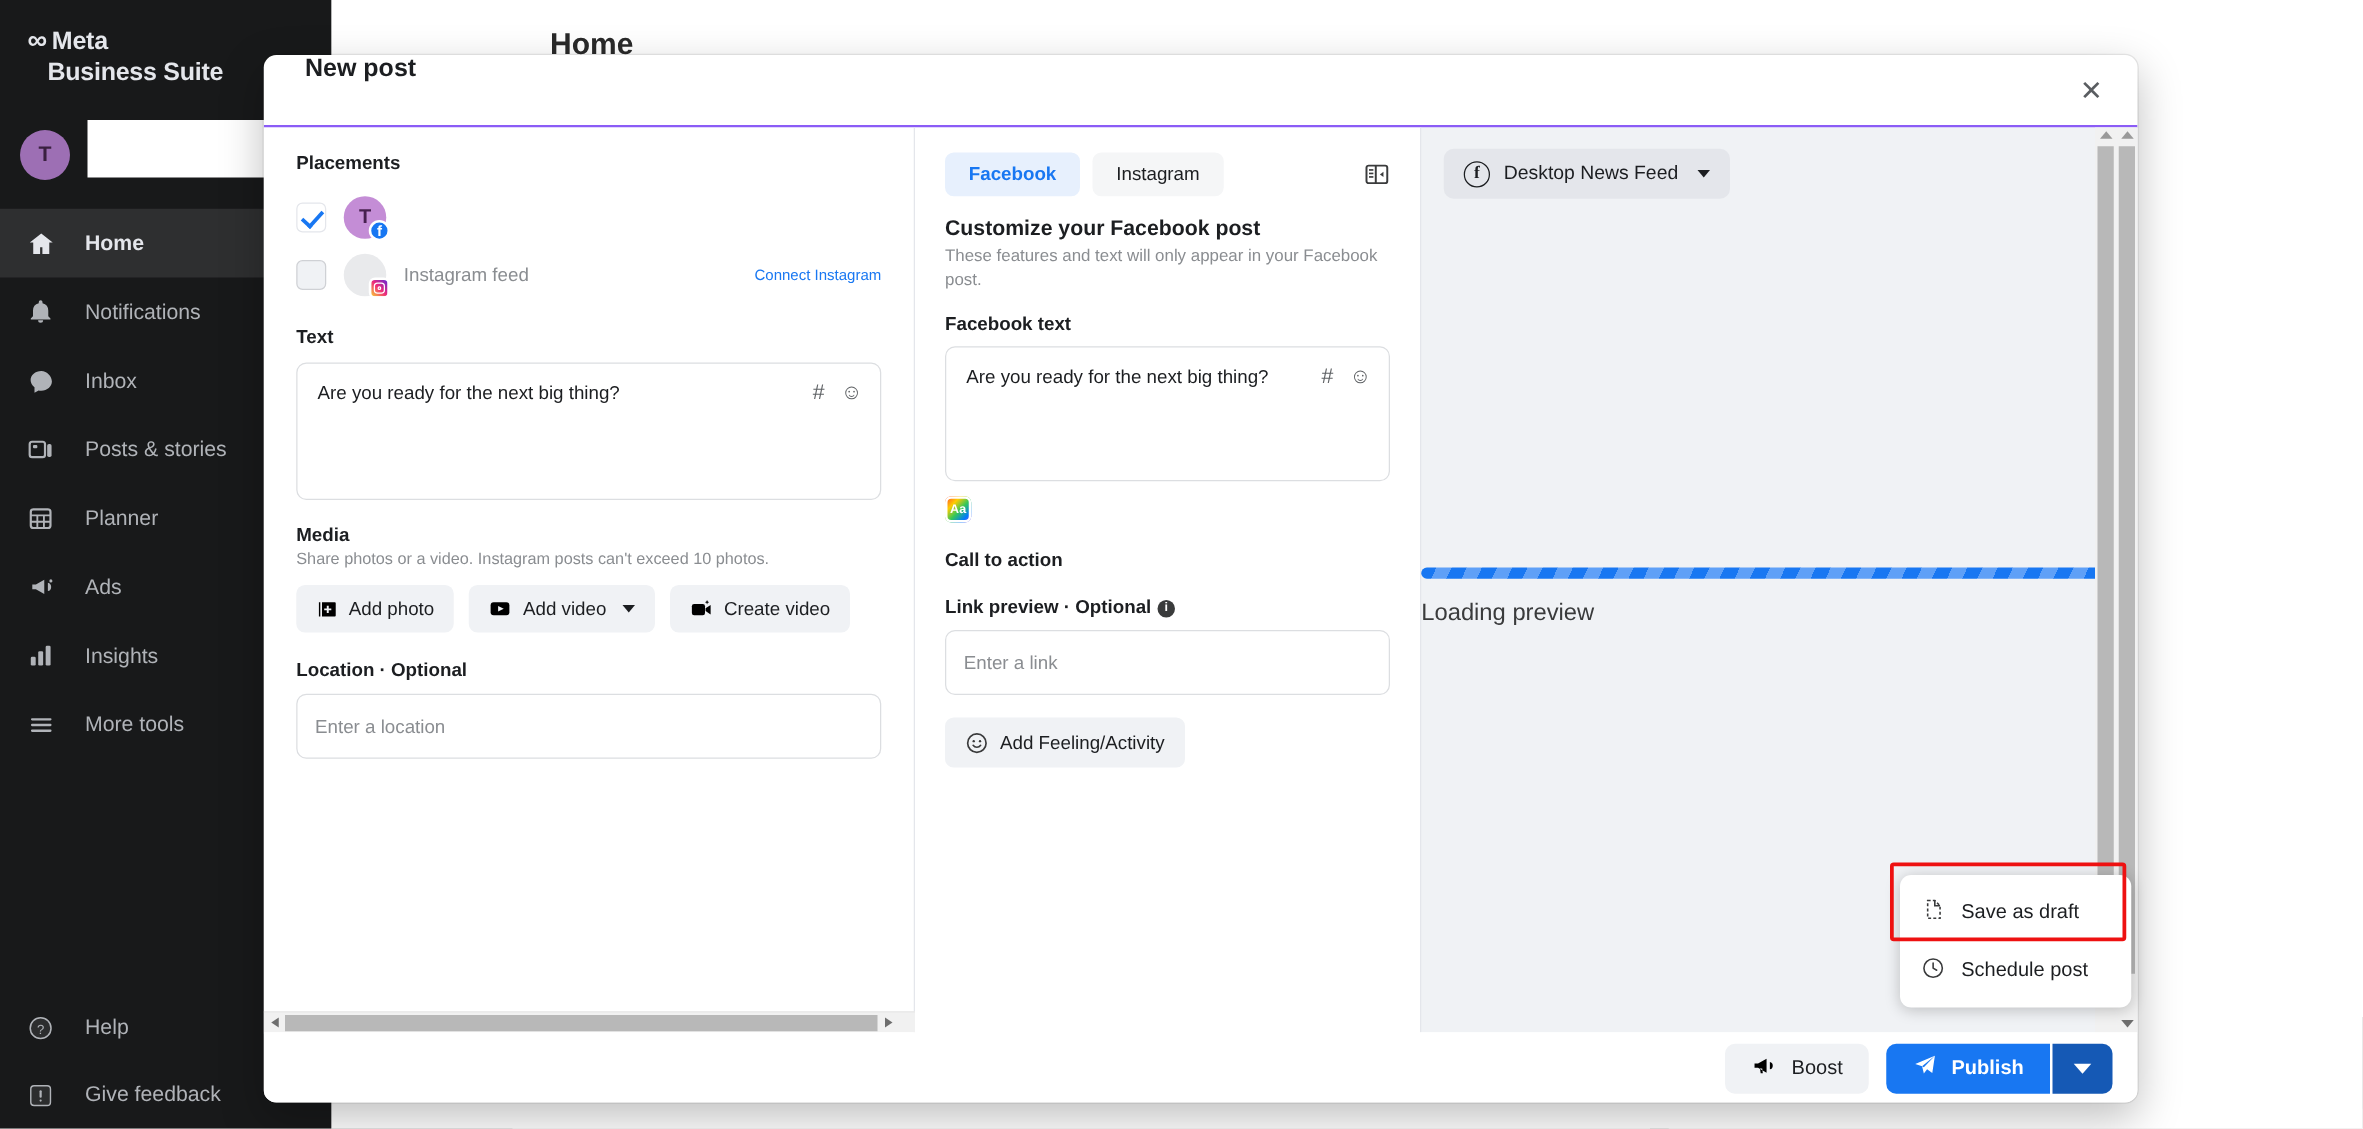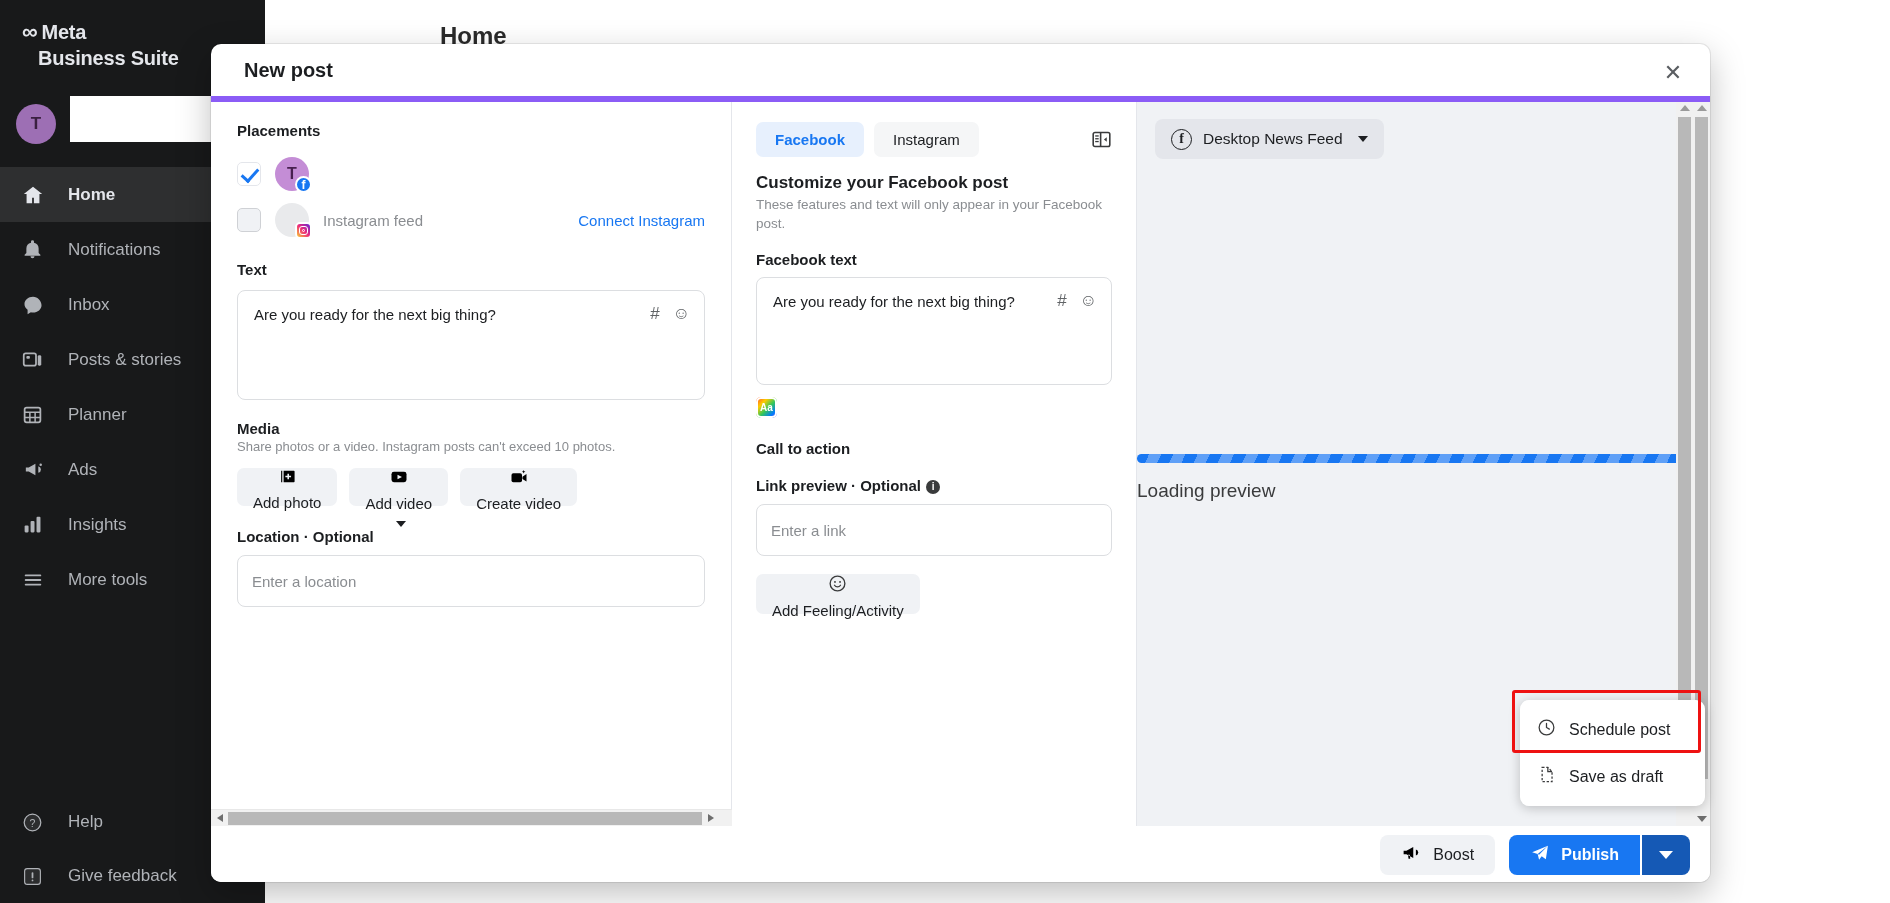--- a/index.html
+++ b/index.html
@@ -80,22 +80,22 @@
   }
 
   
   .modal {
     position:absolute; left:211px; top:44px; width:1499px; height:838px;
     background:#fff; border-radius:10px;
     box-shadow:0 0 0 1px rgba(0,0,0,0.08), 0 12px 34px rgba(0,0,0,0.25);
     overflow:hidden;
   }
   .modal-header {
-    position:relative; height:58px; border-bottom:6px solid #8b5cf6;
-    display:flex; align-items:center;
+    position:relative; height:58px; border-bottom:2px solid #8b5cf6;
+    display:flex; align-items:flex-start;
   }
   .modal-title { margin-left:33px; font-size:20px; font-weight:700; color:#1c1e21; }
   .close-btn {
     position:absolute; right:18px; top:10px; width:38px; height:38px;
     display:flex; align-items:center; justify-content:center;
     border-radius:50%; cursor:pointer; color:#5a5d61; font-size:22px; line-height:1;
   }
 
   .modal-body { position:relative; height:724px; display:flex; }
 
@@ -135,38 +135,38 @@
     border-radius:5px;
   }
   .badge.ig .ring {
     width:9px;height:9px;border:1.6px solid #fff;border-radius:3px;
     display:flex;align-items:center;justify-content:center;
   }
   .badge.ig .ring i { width:3px;height:3px;border:1.2px solid #fff;border-radius:50%; display:block;}
   .pl-name { font-size:15px; color:#8a8d91; }
   .pl-name.redacted { color:transparent; }
   .connect-link {
-    position:absolute; right:0; font-size:15px; color:#1877f2; cursor:pointer;
+    position:absolute; right:0; font-size:12px; color:#1877f2; cursor:pointer;
   }
 
   .textarea-box {
     border:1px solid #dcdee1; border-radius:8px; height:110px;
     padding:14px 16px; font-size:15px; color:#1c1e21; position:relative;
     line-height:1.35;
   }
   .ta-icons { position:absolute; right:14px; top:12px; display:flex; gap:13px; color:#606366; }
   .ta-icons span { font-size:17px; cursor:pointer; }
 
   .muted { font-size:13px; color:#8a8d91; margin-top:2px; }
 
   .media-btns { display:flex; gap:12px; margin-top:14px; }
   .chip {
     display:flex; align-items:center; gap:9px; height:38px; padding:0 16px;
     background:#f0f2f5; border-radius:7px; font-size:15px; color:#1c1e21; cursor:pointer;
-    white-space:nowrap; font-weight:400;flex-direction:column;
+    white-space:nowrap; font-weight:400;
   }
   .chip .glyph { display:flex; align-items:center; }
   .caret {
     width:0;height:0;border-left:5px solid transparent;border-right:5px solid transparent;
     border-top:6px solid #1c1e21; margin-left:4px;
   }
 
   .input-box {
     border:1px solid #dcdee1; border-radius:8px; height:52px;
     display:flex; align-items:center; padding:0 14px;
@@ -624,31 +624,31 @@
             <span class="c"></span>
           </div>
       </div>
     </div>
   </div>
 
   <div class="dropdown">
     <div class="dd-item">
       <span class="glyph">
         <svg width="19" height="19" viewBox="0 0 24 24">
+            <path d="M6.5 3h7.2L19 8.4V21H6.5z" fill="none" stroke="#3a3b3c" stroke-width="1.6" stroke-dasharray="3 2.2"></path>
+            <path d="M13.7 3v5.4H19" fill="none" stroke="#3a3b3c" stroke-width="1.6"></path>
+          </svg>
+      </span>
+      <span>Save as draft</span>
+    </div>
+    <div class="dd-item">
+      <span class="glyph">
+        <svg width="19" height="19" viewBox="0 0 24 24">
             <circle cx="12" cy="12" r="9.3" fill="none" stroke="#3a3b3c" stroke-width="1.6"></circle>
             <path d="M12 6.8V12l3.6 2.1" fill="none" stroke="#3a3b3c" stroke-width="1.6" stroke-linecap="round"></path>
           </svg>
       </span>
       <span>Schedule post</span>
     </div>
-    <div class="dd-item">
-      <span class="glyph">
-        <svg width="19" height="19" viewBox="0 0 24 24">
-            <path d="M6.5 3h7.2L19 8.4V21H6.5z" fill="none" stroke="#3a3b3c" stroke-width="1.6" stroke-dasharray="3 2.2"></path>
-            <path d="M13.7 3v5.4H19" fill="none" stroke="#3a3b3c" stroke-width="1.6"></path>
-          </svg>
-      </span>
-      <span>Save as draft</span>
-    </div>
   </div>
   <div class="highlight-box"></div>
 
 </div>
 
 </body></html>

